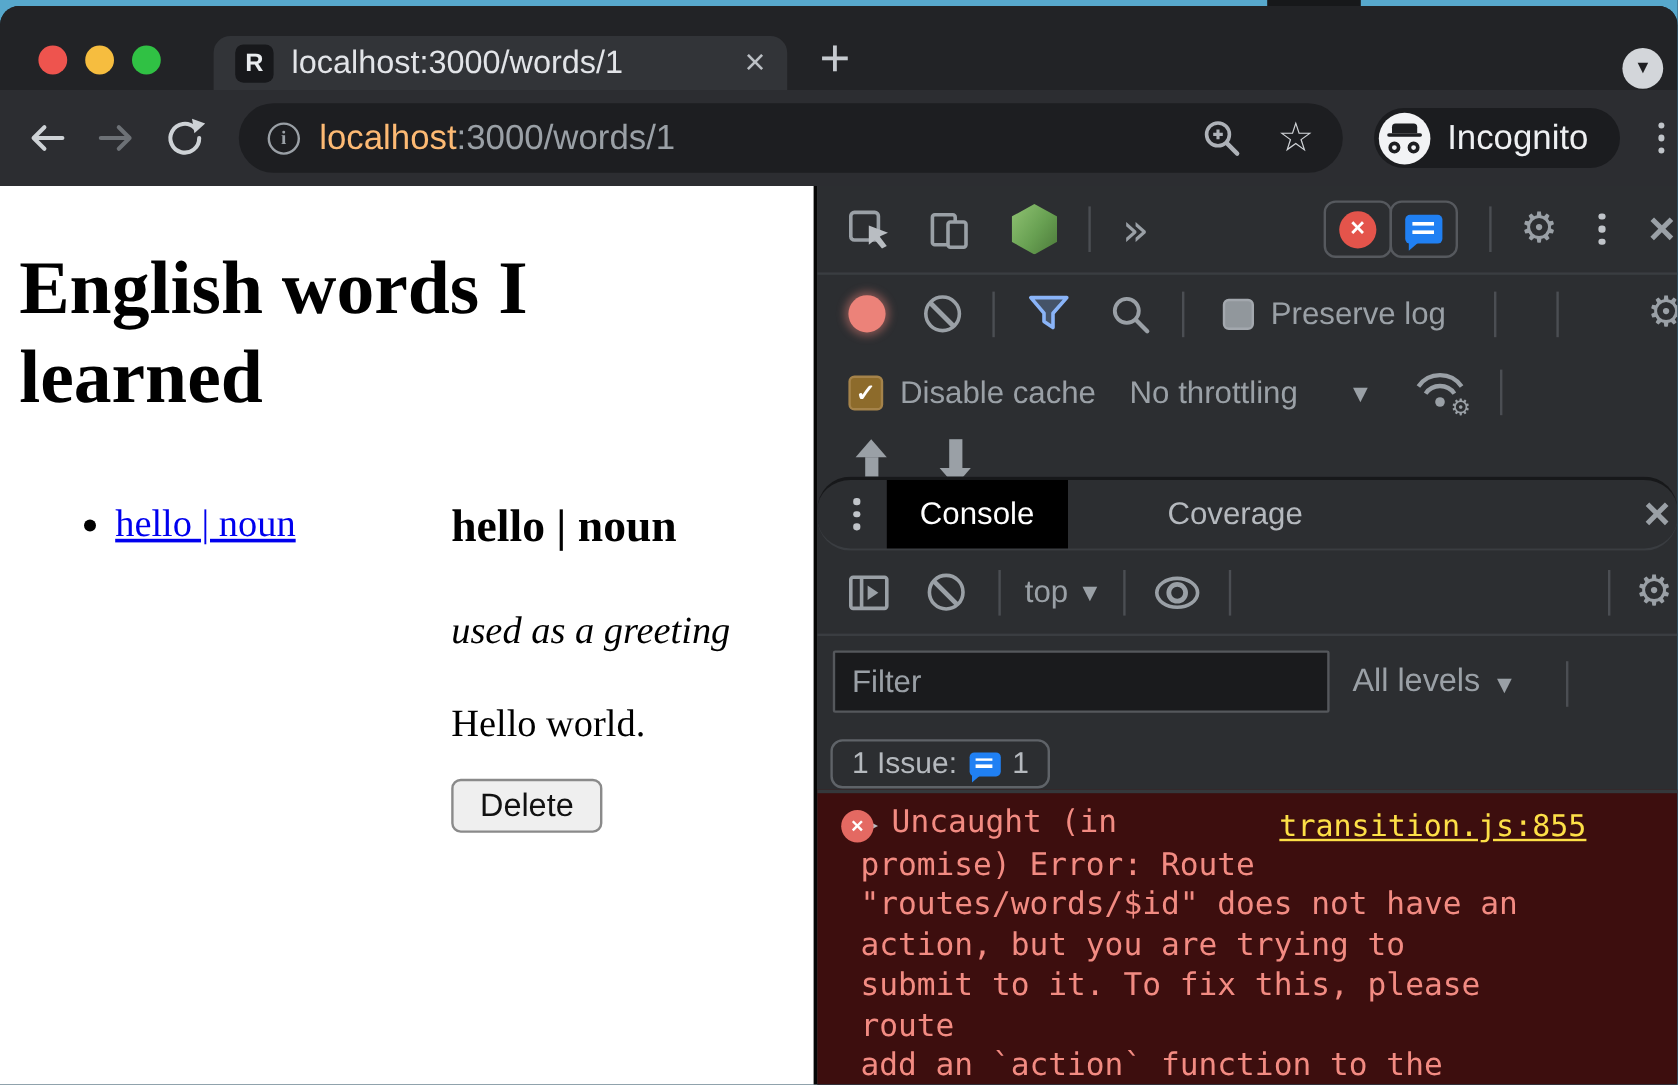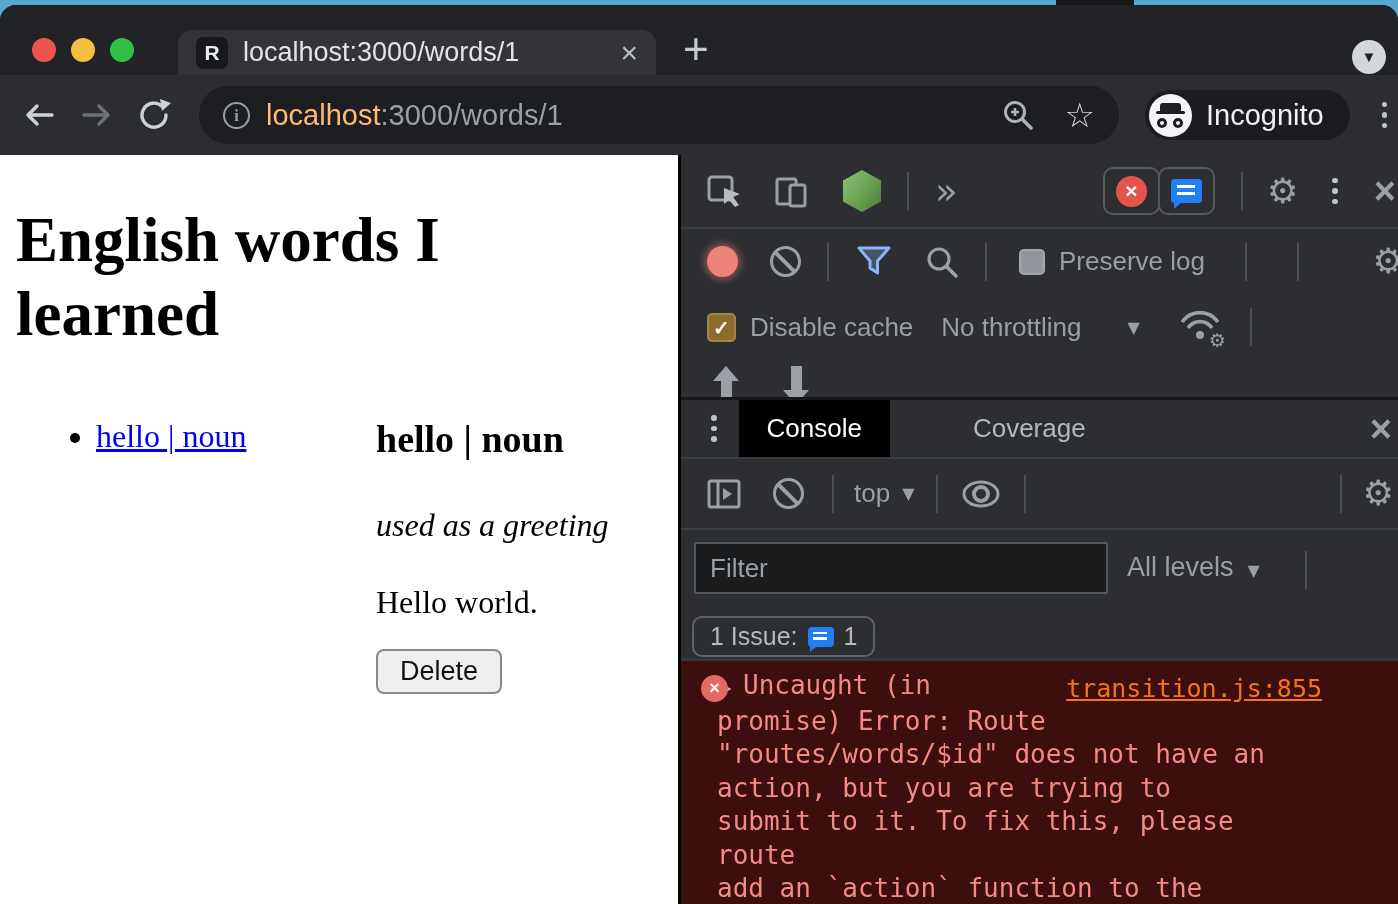--- a/index.html
+++ b/index.html
@@ -131,21 +131,21 @@
   .issue-btn .bubble::after { left:2px; bottom:-5px; border-top:6px solid #2080f3; border-right:7px solid transparent; }
 
   .errorarea { height:246px; background:#3d0e0e; border-top:3px solid #35383b; position:relative;
                font-family:"DejaVu Sans Mono",monospace; }
   .err-ico { position:absolute; left:20px; top:14px; width:27px; height:27px; border-radius:50%;
              background:#e46962; color:#fff; font-weight:bold; font-size:18px; line-height:26px; text-align:center;
              font-family:"Liberation Sans",sans-serif; }
   .err-msg { margin-left:36px; padding-top:8px; }
   .err-line { font-size:26px; line-height:33.5px; color:#f28b82; white-space:nowrap; }
   .tri { display:inline-block; width:26px; font-size:19px; color:#b8bcc1; font-family:"DejaVu Sans",sans-serif; }
-  .err-src { position:absolute; right:76px; top:13px; font-size:25px; color:#f97316; text-decoration:underline;
+  .err-src { position:absolute; right:76px; top:13px; font-size:25px; color:#fde047; text-decoration:underline;
              font-family:"DejaVu Sans Mono",monospace; }
 
   .ml-a{margin-left:26px;} .ml-b{margin-left:32px;} .ml-c{margin-left:24px;}
   svg { display:block; }
 </style>
 </head>
 <body>
 
 <div class="stage">
   <div class="strip-notch"></div>
@@ -312,21 +312,21 @@
           <div class="fat-arrow">
               <div class="head-up"></div>
               <div class="stem"></div>
             </div>
           <div class="fat-arrow" style="margin-left:44px;">
               <div class="stem"></div>
               <div class="head-dn"></div>
             </div>
         </div>
 
-        <div class="dt-row tabbar" style="padding-left:30px;">
+        <div class="dt-row tabbar" style="padding-left:30px;border-radius:28px;">
           <div class="kebab">
               <i></i>
               <i></i>
               <i></i>
             </div>
           <div class="drawer-tab active" style="margin-left:22px;">Console</div>
           <div class="drawer-tab" style="margin-left:75px;">Coverage</div>
           <div class="xclose" style="position:absolute; right:6px;">×</div>
         </div>
 

